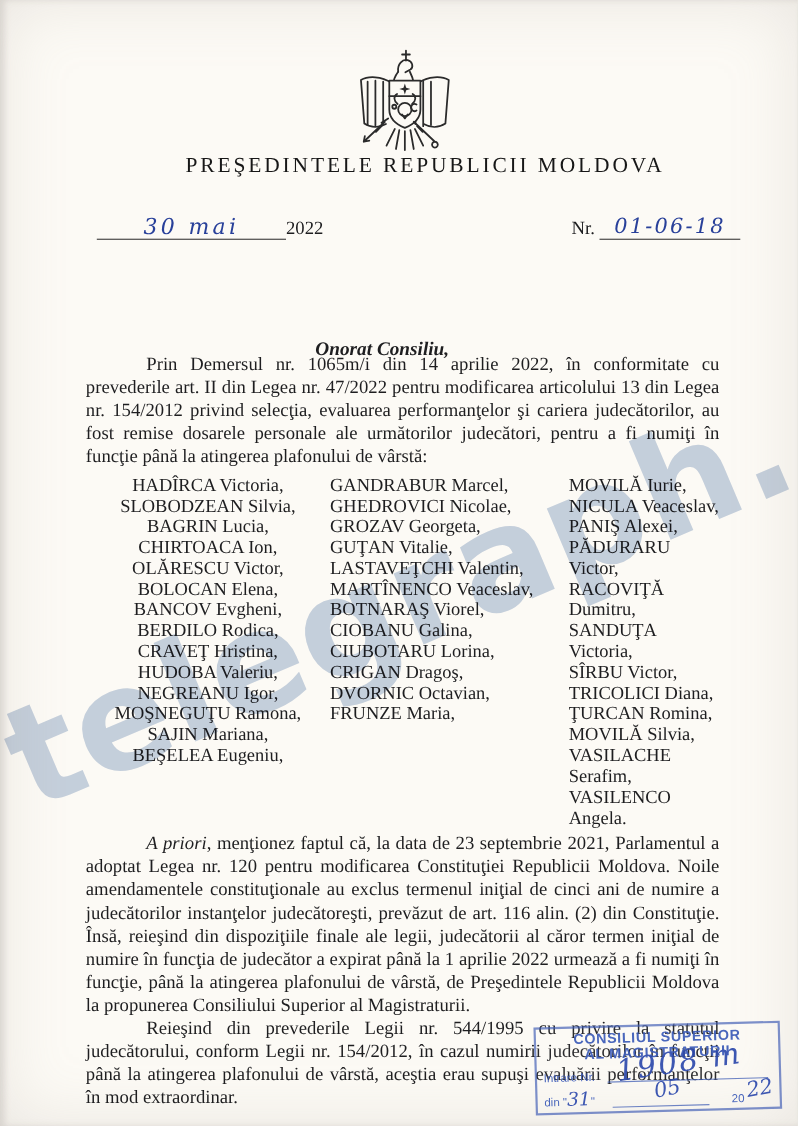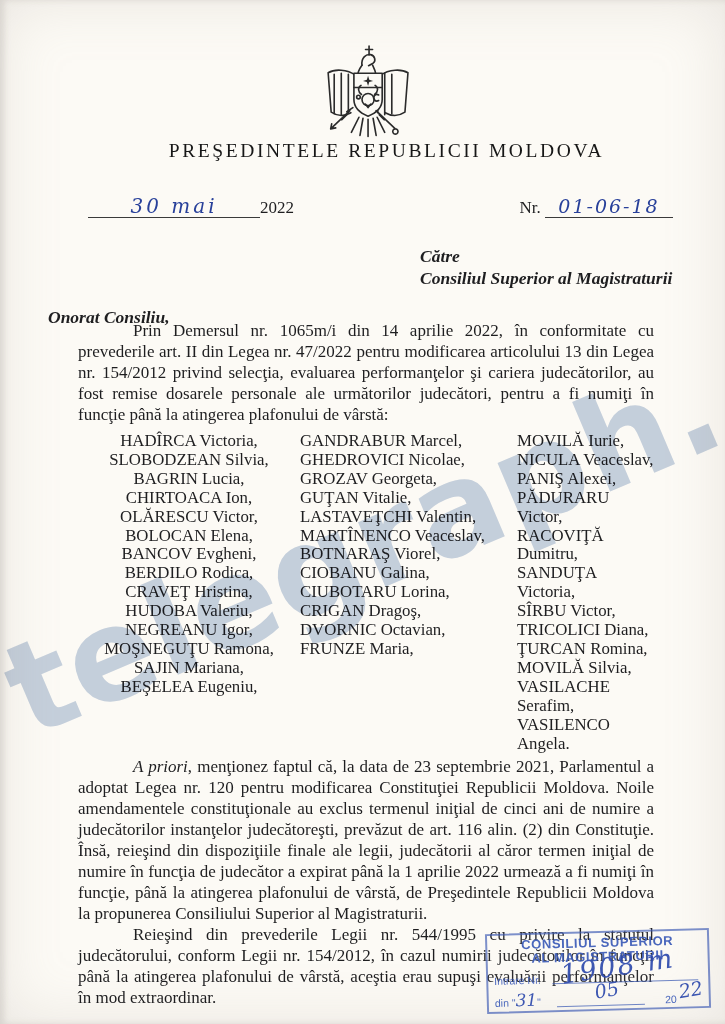--- a/index.html
+++ b/index.html
@@ -32,21 +32,21 @@
   .nr-group{position:absolute;right:22px;bottom:2px;}
   .nr-hw{width:128px;text-align:center;font-size:19px;letter-spacing:2px;line-height:22px;}
   
   .addressee{
     position:absolute;top:246px;left:420px;
     font-weight:bold;font-style:italic;font-size:17.5px;line-height:21.5px;
   }
   
   .salutation{
     position:absolute;top:307px;left:0;width:100%;padding-right:78px;box-sizing:border-box;
-    font-weight:bold;font-style:italic;font-size:17.5px;padding-left:48px;
+    text-align:center;font-weight:bold;font-style:italic;font-size:17.5px;padding-left:48px;
   }
   
   .content{position:absolute;top:320px;left:78px;width:576px;}
   .content p{
     margin:0;text-align:justify;text-indent:55px;
     font-size:17px;line-height:21px;
   }
   .lead-italic{font-style:italic;}
   .names{display:flex;margin:7px 0 3px 0;font-size:16.8px;line-height:18.9px;}
   .names-col1{width:222px;text-align:center;}
@@ -101,24 +101,20 @@
     </g>
   </svg>
 
   <div class="header-title">PREŞEDINTELE REPUBLICII MOLDOVA</div>
 
   <div class="dateline">
     <span class="date-group"><span class="hw date-hw blank-line">30 mai</span><span>2022</span></span>
     <span class="nr-group"><span>Nr.</span> <span class="hw nr-hw blank-line">01-06-18</span></span>
   </div>
 
-  <div class="addressee">
-    <div>Către</div>
-    <div>Consiliul Superior al Magistraturii</div>
-  </div>
 
   <div class="salutation">Onorat Consiliu,</div>
 
   <div class="content">
     <p>Prin Demersul nr. 1065m/i din 14 aprilie 2022, în conformitate cu prevederile art. II din Legea nr. 47/2022 pentru modificarea articolului 13 din Legea nr. 154/2012 privind selecţia, evaluarea performanţelor şi cariera judecătorilor, au fost remise dosarele personale ale următorilor judecători, pentru a fi numiţi în funcţie până la atingerea plafonului de vârstă:</p>
     <div class="names">
       <div class="names-col1">
           <div class="name-line">HADÎRCA Victoria,</div>
           <div class="name-line">SLOBODZEAN Silvia,</div>
           <div class="name-line">BAGRIN Lucia,</div>

